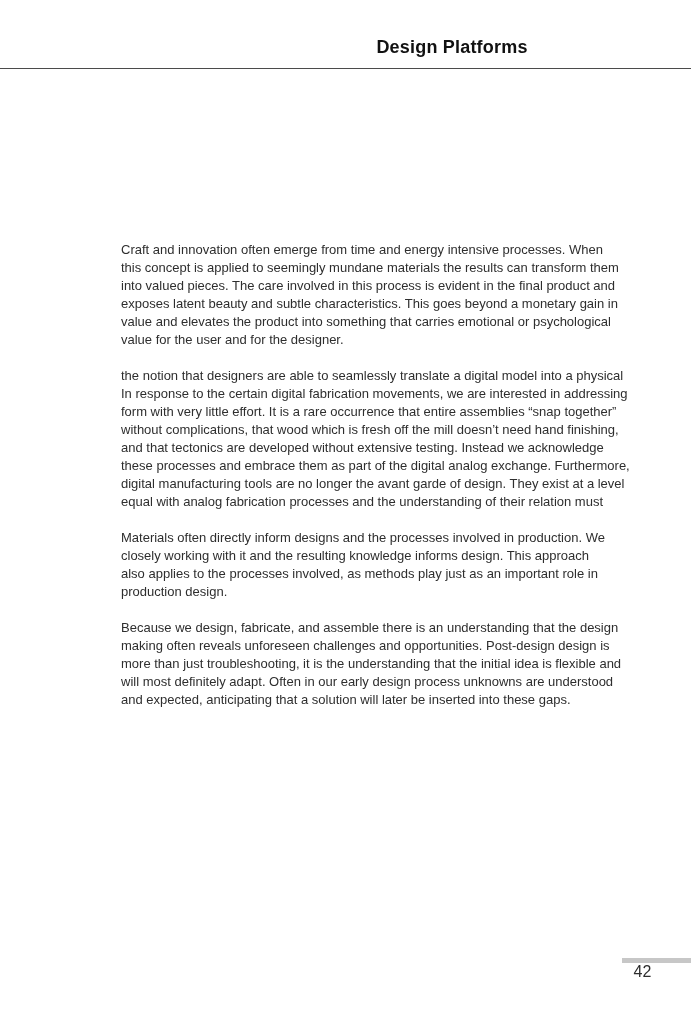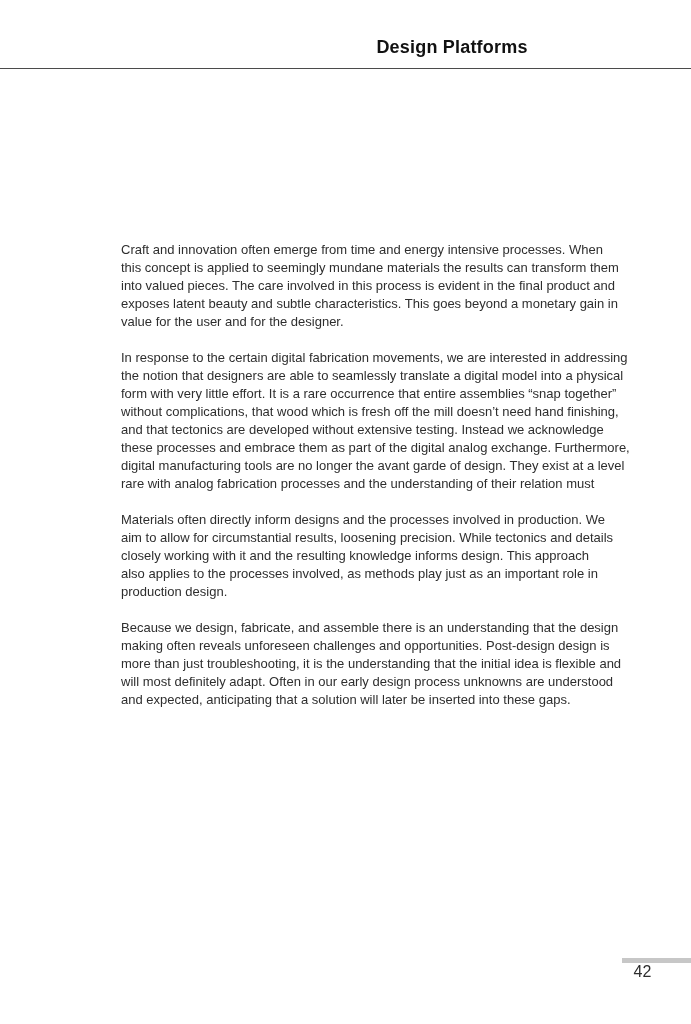--- a/index.html
+++ b/index.html
@@ -71,35 +71,35 @@
 <div class="page">
   <div class="header-title">Design Platforms</div>
   <div class="header-rule"></div>
 
   <div class="body-text">
       <div class="paragraph">
         <div class="line">Craft and innovation often emerge from time and energy intensive processes. When</div>
         <div class="line">this concept is applied to seemingly mundane materials the results can transform them</div>
         <div class="line">into valued pieces. The care involved in this process is evident in the final product and</div>
         <div class="line">exposes latent beauty and subtle characteristics. This goes beyond a monetary gain in</div>
+        <div class="line">value and elevates the product into something that carries emotional or psychological</div>
         <div class="line">value for the user and for the designer.</div>
       </div>
       <div class="paragraph">
+        <div class="line">the notion that designers are able to seamlessly translate a digital model into a physical</div>
         <div class="line">In response to the certain digital fabrication movements, we are interested in addressing</div>
-        <div class="line">the notion that designers are able to seamlessly translate a digital model into a physical</div>
         <div class="line">form with very little effort. It is a rare occurrence that entire assemblies “snap together”</div>
         <div class="line">without complications, that wood which is fresh off the mill doesn’t need hand finishing,</div>
         <div class="line">and that tectonics are developed without extensive testing. Instead we acknowledge</div>
         <div class="line">these processes and embrace them as part of the digital analog exchange. Furthermore,</div>
         <div class="line">digital manufacturing tools are no longer the avant garde of design. They exist at a level</div>
-        <div class="line">rare with analog fabrication processes and the understanding of their relation must</div>
+        <div class="line">equal with analog fabrication processes and the understanding of their relation must</div>
       </div>
       <div class="paragraph">
         <div class="line">Materials often directly inform designs and the processes involved in production. We</div>
-        <div class="line">aim to allow for circumstantial results, loosening precision. While tectonics and details</div>
         <div class="line">closely working with it and the resulting knowledge informs design. This approach</div>
         <div class="line">also applies to the processes involved, as methods play just as an important role in</div>
         <div class="line">production design.</div>
       </div>
       <div class="paragraph">
         <div class="line">Because we design, fabricate, and assemble there is an understanding that the design</div>
         <div class="line">making often reveals unforeseen challenges and opportunities. Post-design design is</div>
         <div class="line">more than just troubleshooting, it is the understanding that the initial idea is flexible and</div>
         <div class="line">will most definitely adapt. Often in our early design process unknowns are understood</div>
         <div class="line">and expected, anticipating that a solution will later be inserted into these gaps.</div>

